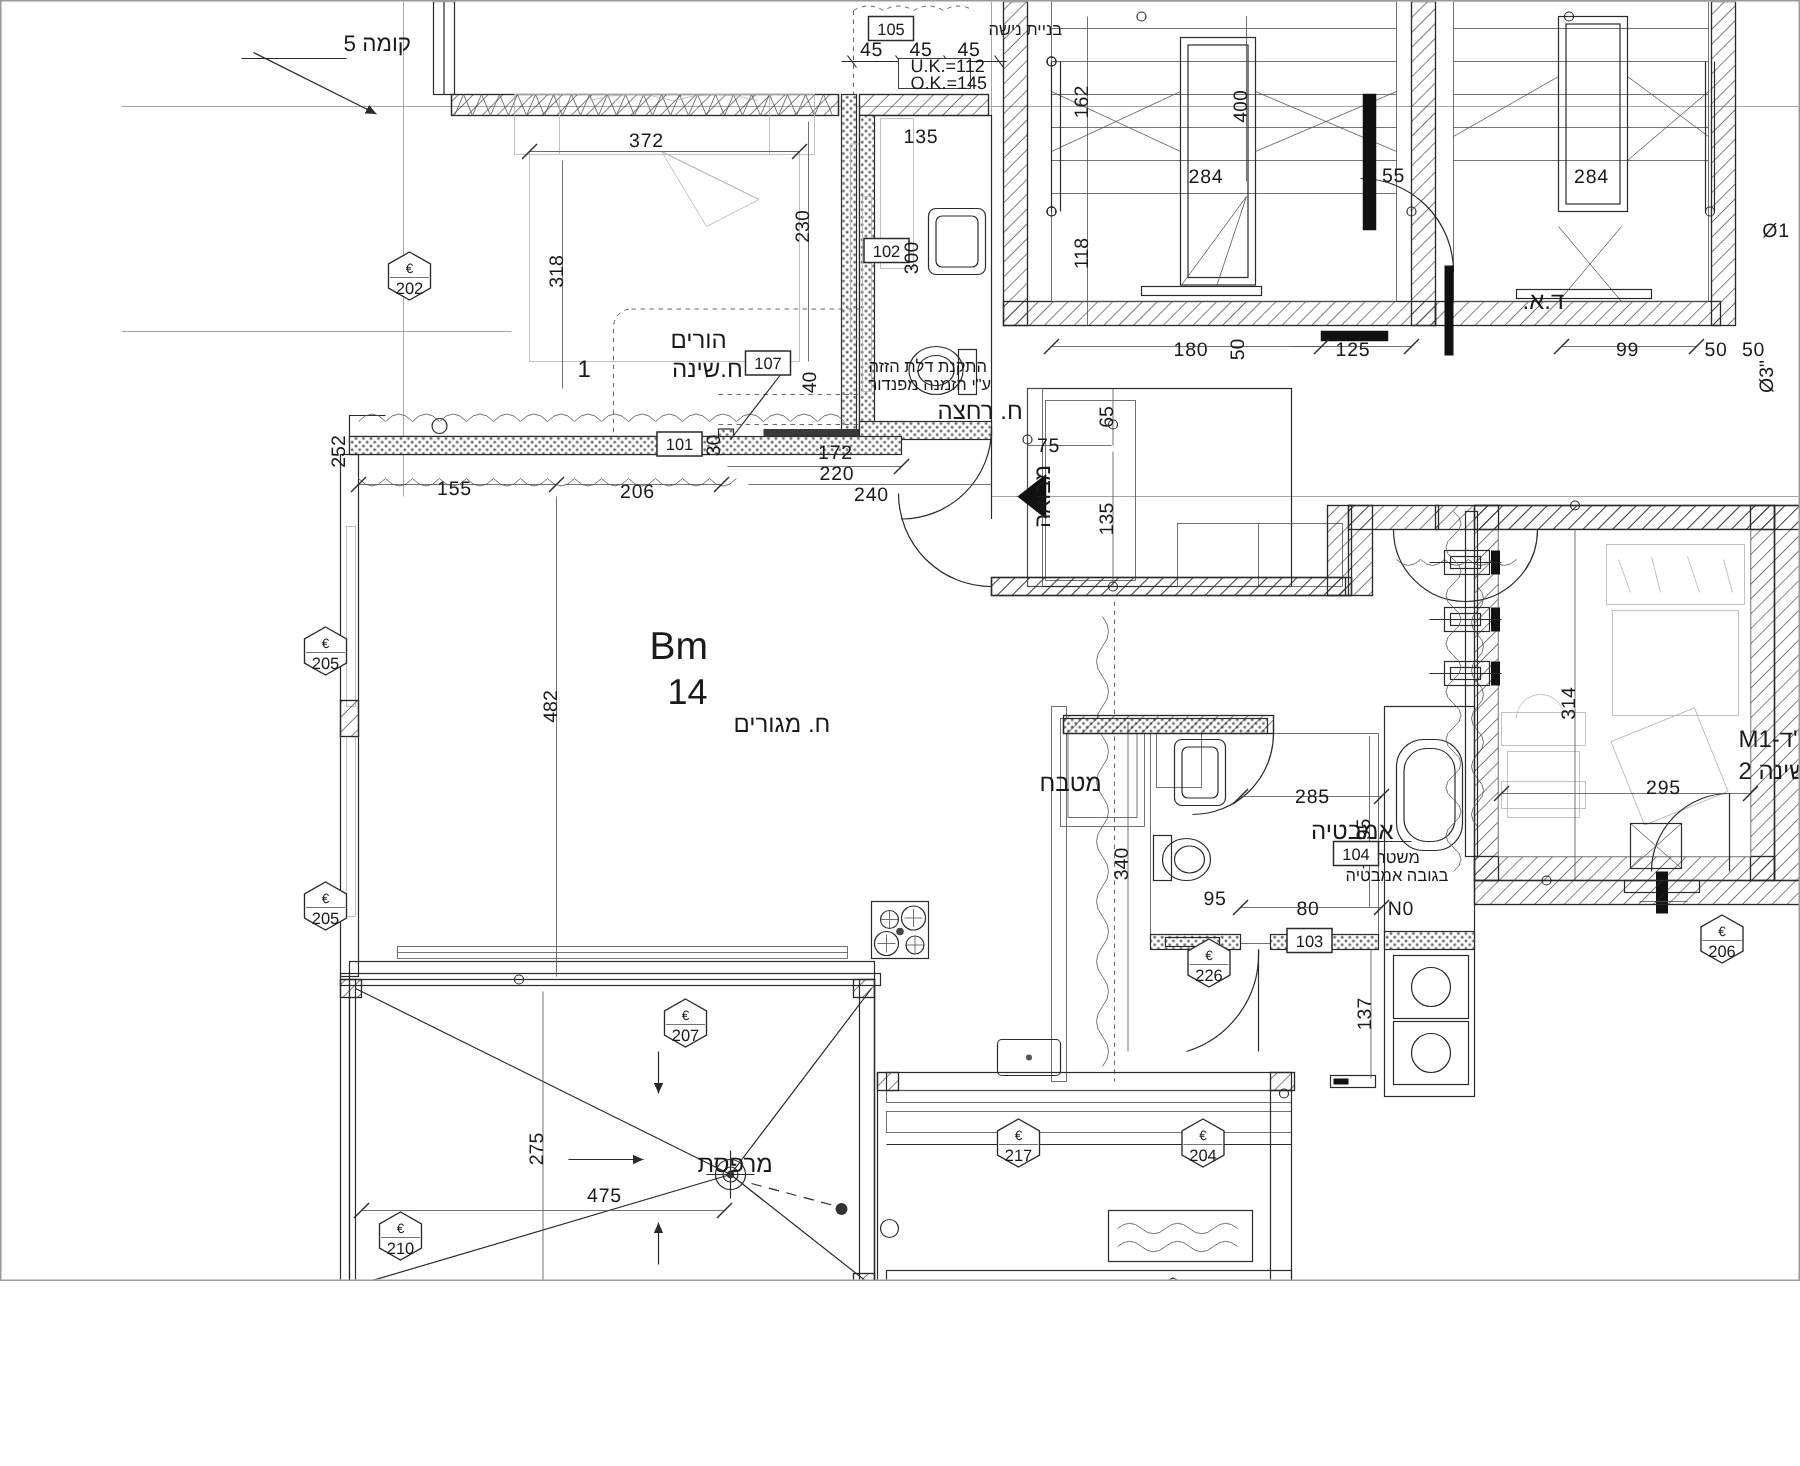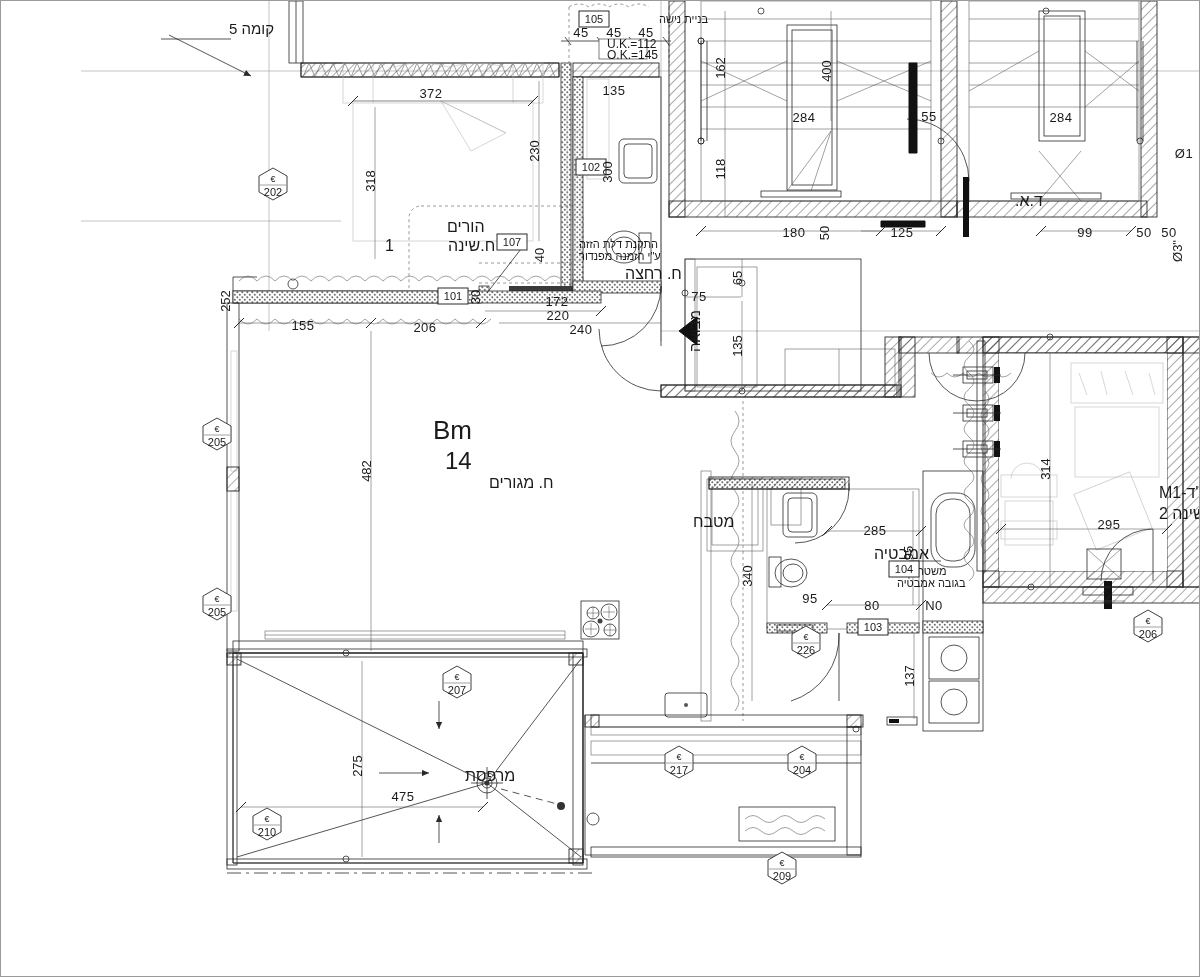--- a/index.html
+++ b/index.html
@@ -1,17 +1,17 @@
 <!DOCTYPE html>
 <html><head>
 <meta charset="utf-8">
 <style>
   html,body{margin:0;padding:0;background:#fff;}
   body{font-family:"Liberation Sans",sans-serif;}
-  #sheet{position:relative;width:1200px;height:977px;background:#fff;overflow:hidden;
+  #sheet{position:relative;width:1200px;height:854px;background:#fff;overflow:hidden;
          border:1px solid #9a9a9a;box-sizing:border-box;}
   #plan{position:absolute;left:0;top:0;width:1200px;height:977px;}
   text{font-family:"Liberation Sans",sans-serif;fill:#1a1a1a;}
   .dim{font-size:13px;letter-spacing:.5px;}
   .dimv{font-size:13px;}
   .heb{font-size:15px;direction:rtl;}
   .heb-s{font-size:11px;direction:rtl;}
   .room{font-size:16px;direction:rtl;}
   .big{font-size:26px;}
   .big2{font-size:24px;}

